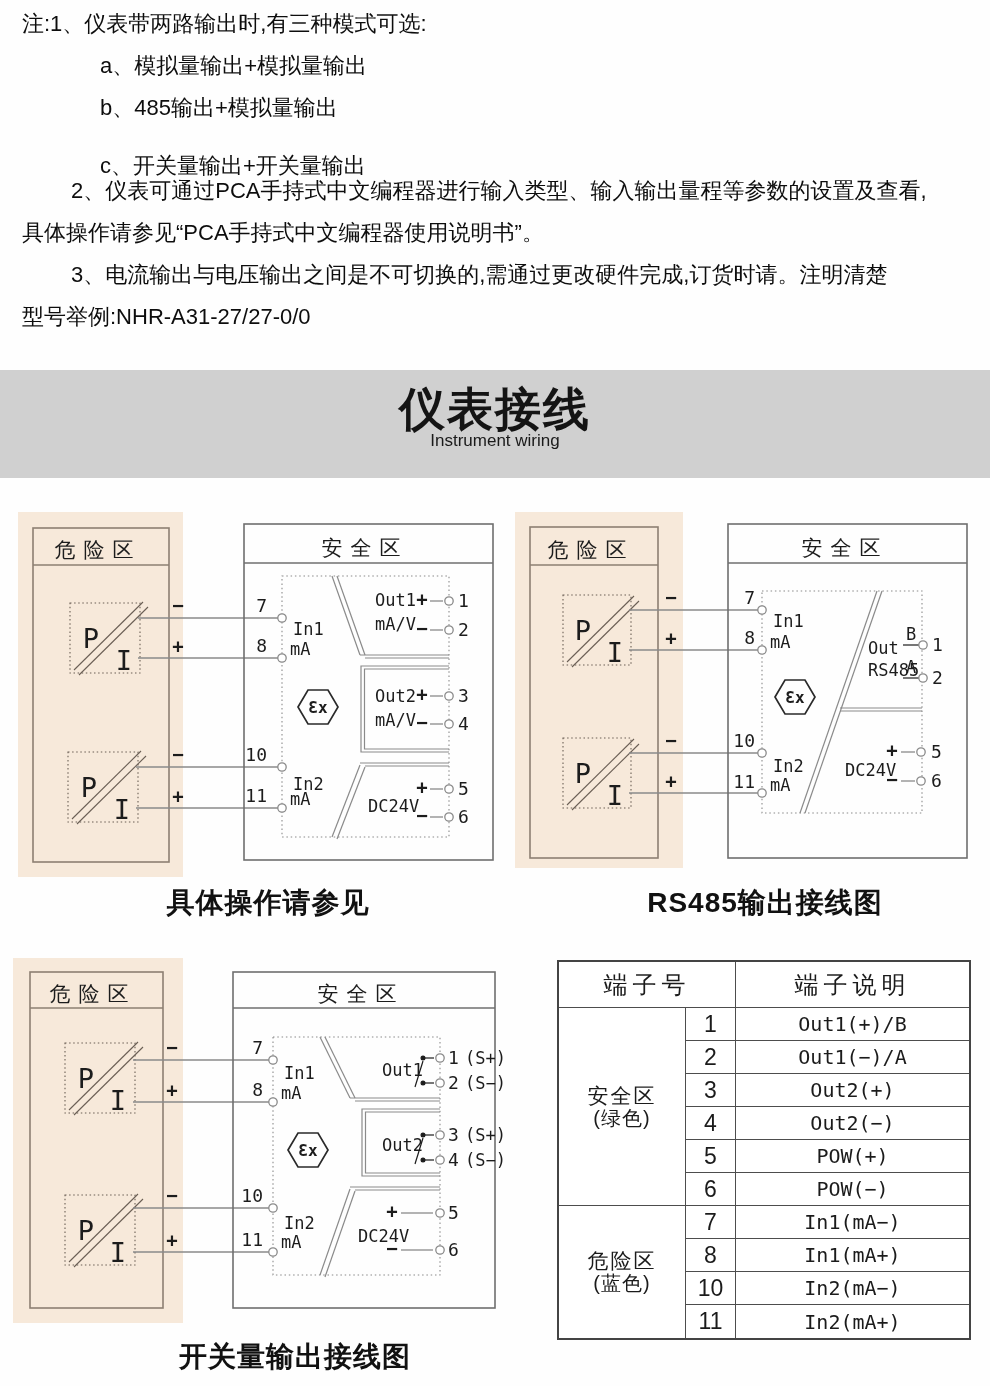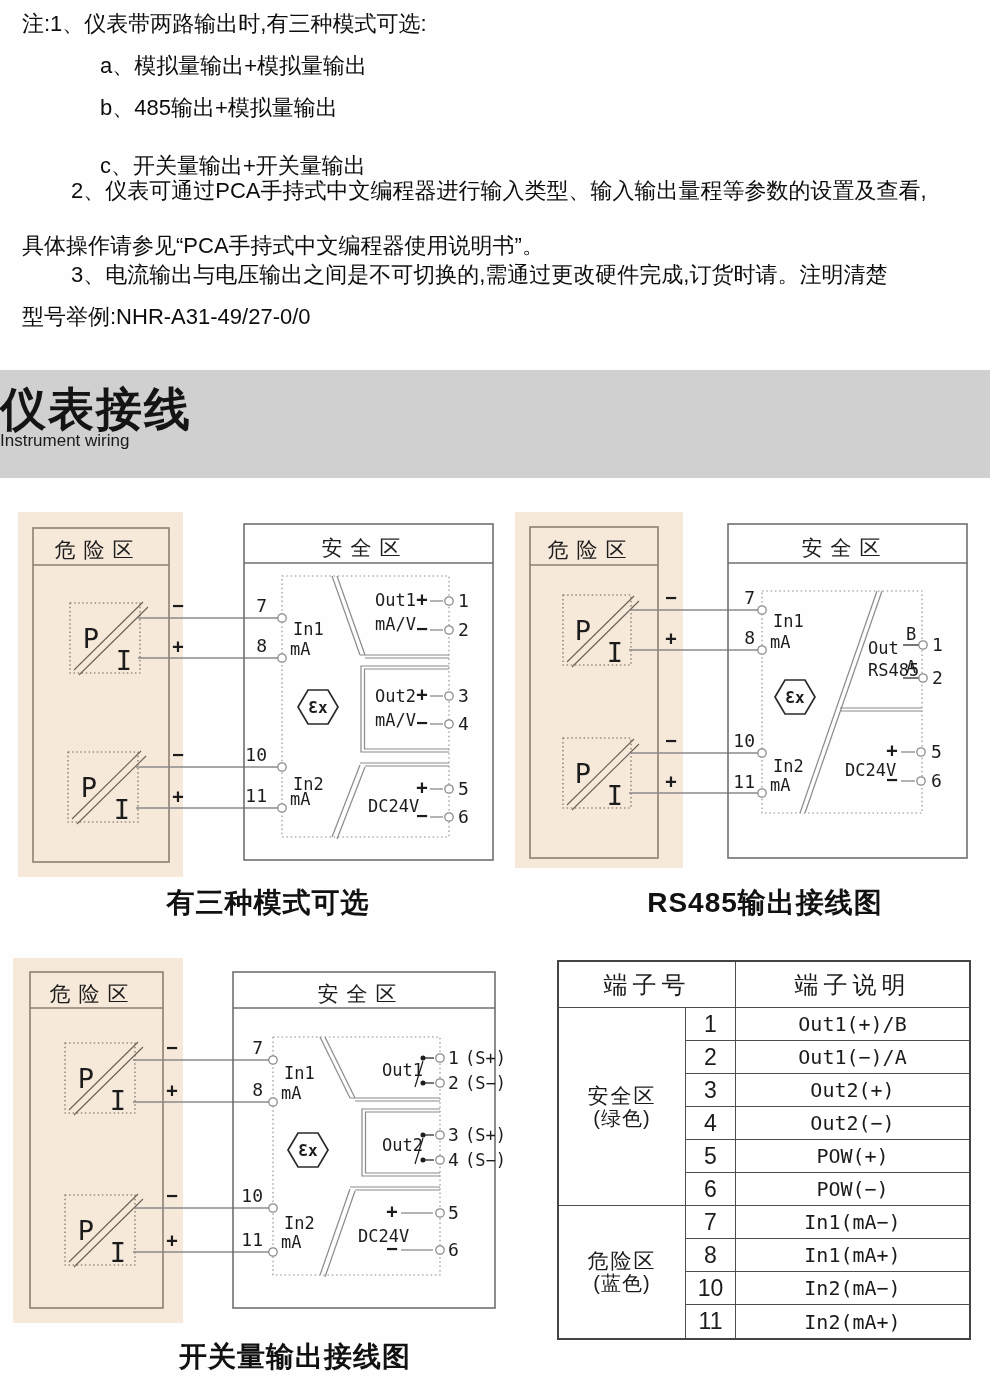--- a/index.html
+++ b/index.html
@@ -1,23 +1,23 @@
 <!DOCTYPE html>
 <html><head>
 <meta charset="utf-8">
 <style>
   html,body{margin:0;padding:0;background:#ffffff;}
   .page{position:relative;width:990px;height:1386px;background:#fefefe;overflow:hidden;
         font-family:"Liberation Sans","DejaVu Sans",sans-serif;color:#111;}
   
   .notes p{position:absolute;margin:0;font-size:22px;line-height:28px;color:#0d0d0d;white-space:nowrap;}
   .n1{left:22px;top:10px;} .na{left:100px;top:52px;} .nb{left:100px;top:94px;} .nc{left:100px;top:152px;}
-  .n2{left:71px;top:177px;} .n2b{left:22px;top:232px;} .n3{left:71px;top:261px;} .n3b{left:22px;top:303px;}
+  .n2{left:71px;top:177px;} .n2b{left:22px;top:219px;} .n3{left:71px;top:261px;} .n3b{left:22px;top:303px;}
   
-  .banner{position:absolute;left:0;top:370px;width:990px;height:108px;background:#d0d0d0;text-align:left;}
+  .banner{position:absolute;left:0;top:370px;width:990px;height:108px;background:#d0d0d0;text-align:center;}
   .banner .t{font-size:46px;font-weight:bold;line-height:50px;padding-top:14px;letter-spacing:2px;color:#141414;}
   .banner .s{font-size:17px;line-height:18px;margin-top:-2px;color:#1a1a1a;}
   
   svg.diag{position:absolute;overflow:visible;}
   svg.diag text{font-family:"DejaVu Sans Mono","Liberation Mono",monospace;fill:#1c1c1c;}
   text.zone{font-family:"Liberation Sans","DejaVu Sans",sans-serif;font-size:21px;letter-spacing:8px;fill:#2b2b2b;}
   text.pi{font-family:"Liberation Sans","DejaVu Sans",sans-serif;font-size:27px;fill:#3a3a3a;}
   text.lbl{font-size:17px;} text.pol{font-size:19px;font-weight:bold;} text.tno{font-size:18px;}
   text.exl{font-size:16px;font-weight:bold;}
   .cap{position:absolute;font-size:28px;font-weight:bold;text-align:center;color:#111;letter-spacing:1px;}
@@ -41,21 +41,21 @@
 <div class="page">
 
   <div class="notes">
     <p class="n1">注:1、仪表带两路输出时,有三种模式可选:</p>
     <p class="na">a、模拟量输出+模拟量输出</p>
     <p class="nb">b、485输出+模拟量输出</p>
     <p class="nc">c、开关量输出+开关量输出</p>
     <p class="n2">2、仪表可通过PCA手持式中文编程器进行输入类型、输入输出量程等参数的设置及查看,</p>
     <p class="n2b">具体操作请参见“PCA手持式中文编程器使用说明书”。</p>
     <p class="n3">3、电流输出与电压输出之间是不可切换的,需通过更改硬件完成,订货时请。注明清楚</p>
-    <p class="n3b">型号举例:NHR-A31-49/27-0/0</p>
+    <p class="n3b">型号举例:NHR-A31-27/27-0/0</p>
   </div>
 
   <div class="banner">
     <div class="t">仪表接线</div>
     <div class="s">Instrument wiring</div>
   </div>
 
   <svg class="diag" style="left:10px;top:508px" width="490" height="420" viewBox="0 0 490 420">
     <rect x="8" y="4" width="165" height="365" fill="#f7e9da"></rect>
     <g>
@@ -154,21 +154,21 @@
       <circle cx="272" cy="259" r="4.2"></circle>
         <circle cx="272" cy="300" r="4.2"></circle>
       <circle cx="439" cy="93" r="4.2"></circle>
         <circle cx="439" cy="122" r="4.2"></circle>
       <circle cx="439" cy="188" r="4.2"></circle>
         <circle cx="439" cy="216" r="4.2"></circle>
       <circle cx="439" cy="281" r="4.2"></circle>
         <circle cx="439" cy="309" r="4.2"></circle>
     </g>
   </svg>
-  <div class="cap" style="left:28px;top:884px;width:480px">有三种模式可选</div>
+  <div class="cap" style="left:28px;top:884px;width:480px">具体操作请参见</div>
 
   <svg class="diag" style="left:505px;top:508px" width="485" height="420" viewBox="0 0 485 420">
     <rect x="10" y="4" width="168" height="356" fill="#f7e9da"></rect>
     <g>
       <rect x="25" y="19" width="128" height="331" fill="none" stroke="#8d7f72" stroke-width="1.6"></rect>
       <line x1="25" y1="57" x2="153" y2="57" stroke="#8d7f72" stroke-width="1.4"></line>
       <text class="zone" x="86" y="49" text-anchor="middle">危险区</text>
     </g>
     <g stroke="#6b5f55" stroke-width="1.1">
       <rect x="58" y="87" width="68" height="70" fill="none" stroke-dasharray="1.5 2.6"></rect>

